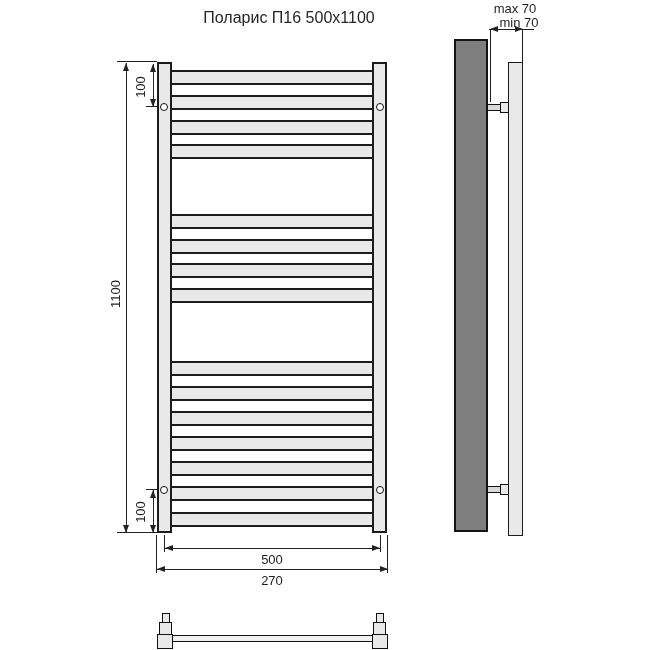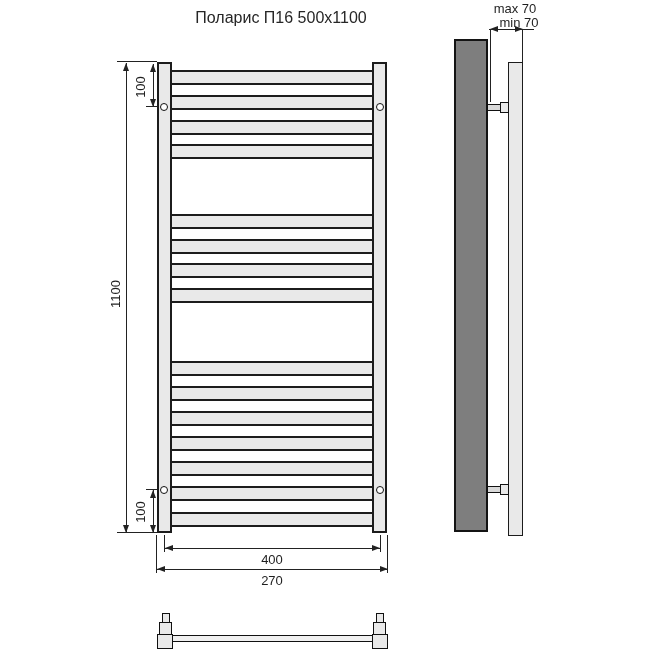--- a/index.html
+++ b/index.html
@@ -26,21 +26,21 @@
   .wall{position:absolute;left:508px;top:62px;width:15px;height:474px;background:#e9e9e9;
         border:1.5px solid #1c1c1c;box-sizing:border-box;z-index:1;}
   .bkt-bar{position:absolute;left:487px;width:15px;height:7px;background:#d9d9d9;
            border:1px solid #111;box-sizing:border-box;z-index:2;}
   .bkt-plate{position:absolute;left:500px;width:9px;height:11px;background:#e9e9e9;
              border:1.5px solid #111;box-sizing:border-box;z-index:3;}
   
   .tube{position:absolute;left:172px;top:635px;width:202px;height:7px;background:#f0f0f0;
         border:1px solid #111;box-sizing:border-box;z-index:1;}
   .fit{position:absolute;background:#e9e9e9;border:1.5px solid #111;box-sizing:border-box;z-index:2;}
-  .title{position:absolute;left:156px;top:9px;width:250px;text-align:center;
+  .title{position:absolute;left:164px;top:9px;width:250px;text-align:center;
          font-size:16px;color:#262626;}
 </style>
 </head>
 <body>
 
 <div id="canvas">
 
   <div class="title">Поларис П16 500x1100</div>
 
   <div>
@@ -95,21 +95,21 @@
     <div class="ln" style="left:146px;top:489px;width:12px;height:1px;"></div>
     <div class="dimtxt vtxt" style="left:121px;top:505px;width:40px;height:14px;line-height:14px;">100</div>
   </div>
 
   <div>
     <div class="ln" style="left:165px;top:548px;width:215px;height:1px;"></div>
     <div class="arr lf" style="left:165px;top:545px;"></div>
     <div class="arr rt" style="left:372px;top:545px;"></div>
     <div class="ln" style="left:164px;top:535px;width:1px;height:17px;"></div>
     <div class="ln" style="left:380px;top:535px;width:1px;height:17px;"></div>
-    <div class="dimtxt" style="left:252px;top:552px;width:40px;">400</div>
+    <div class="dimtxt" style="left:252px;top:552px;width:40px;">500</div>
   </div>
 
   <div>
     <div class="ln" style="left:157px;top:569px;width:231px;height:1px;"></div>
     <div class="arr lf" style="left:157px;top:566px;"></div>
     <div class="arr rt" style="left:380px;top:566px;"></div>
     <div class="ln" style="left:156px;top:535px;width:1px;height:38px;"></div>
     <div class="ln" style="left:387px;top:535px;width:1px;height:38px;"></div>
     <div class="dimtxt" style="left:252px;top:573px;width:40px;">270</div>
   </div>

